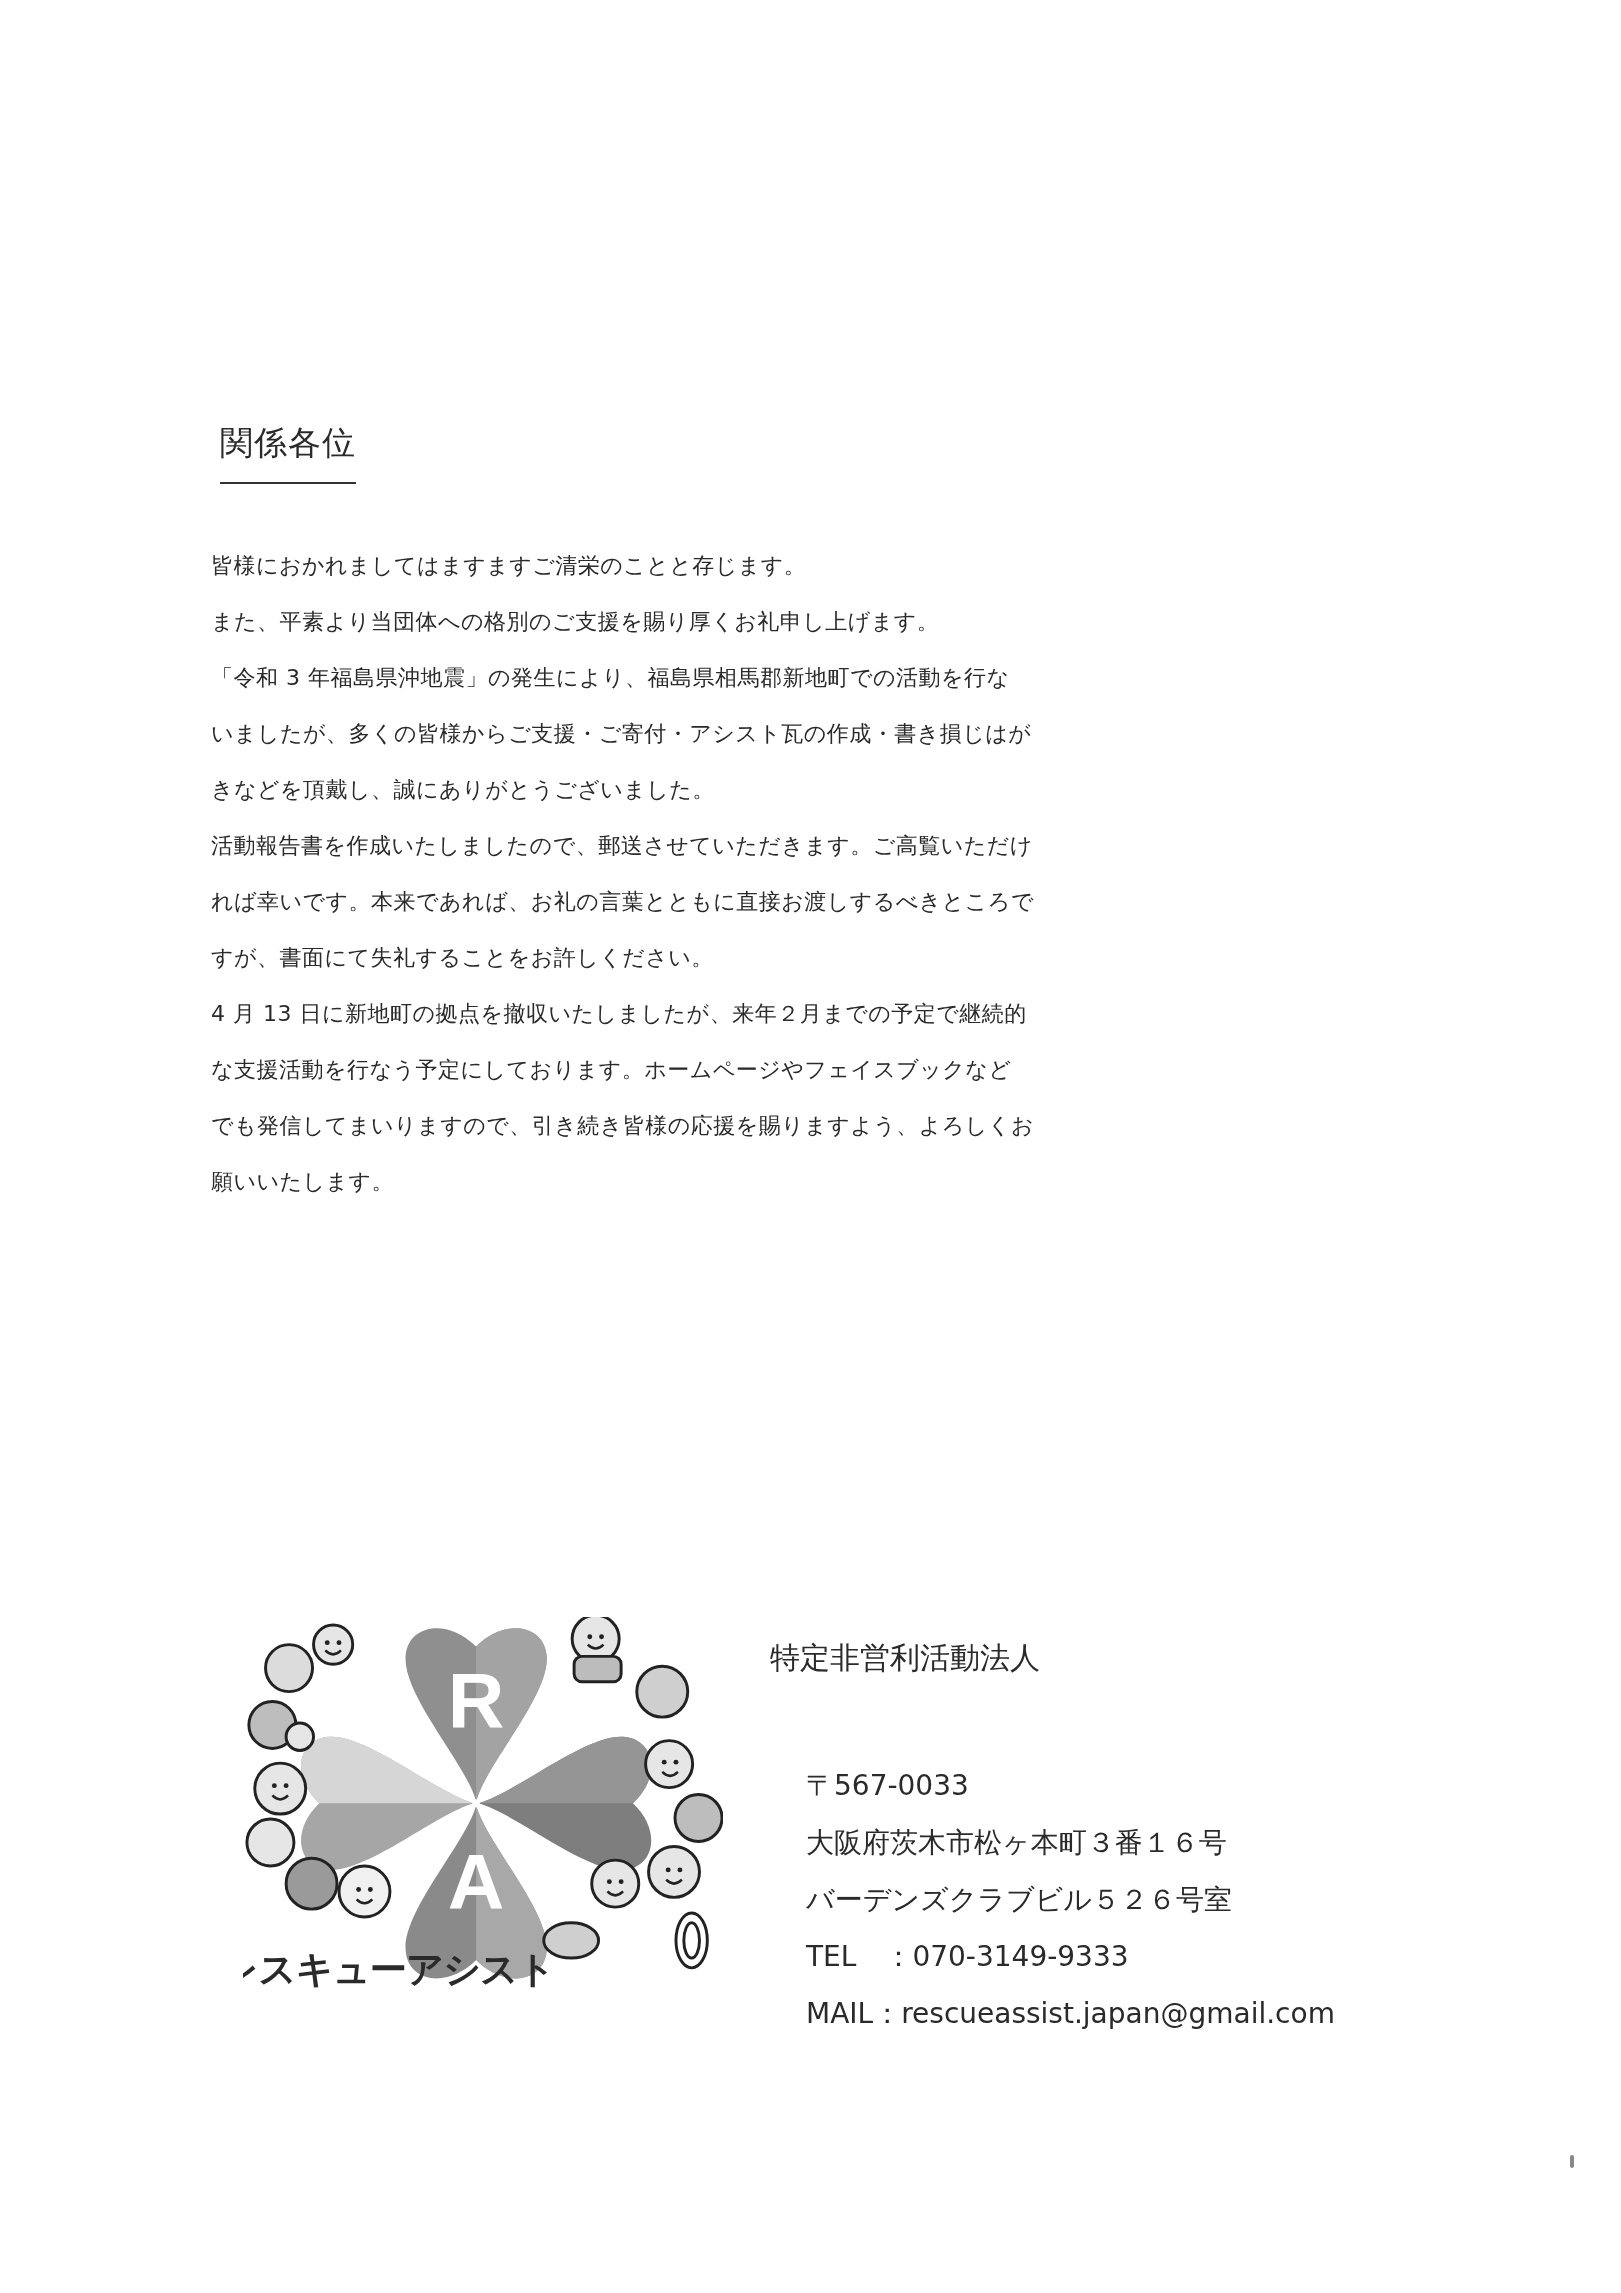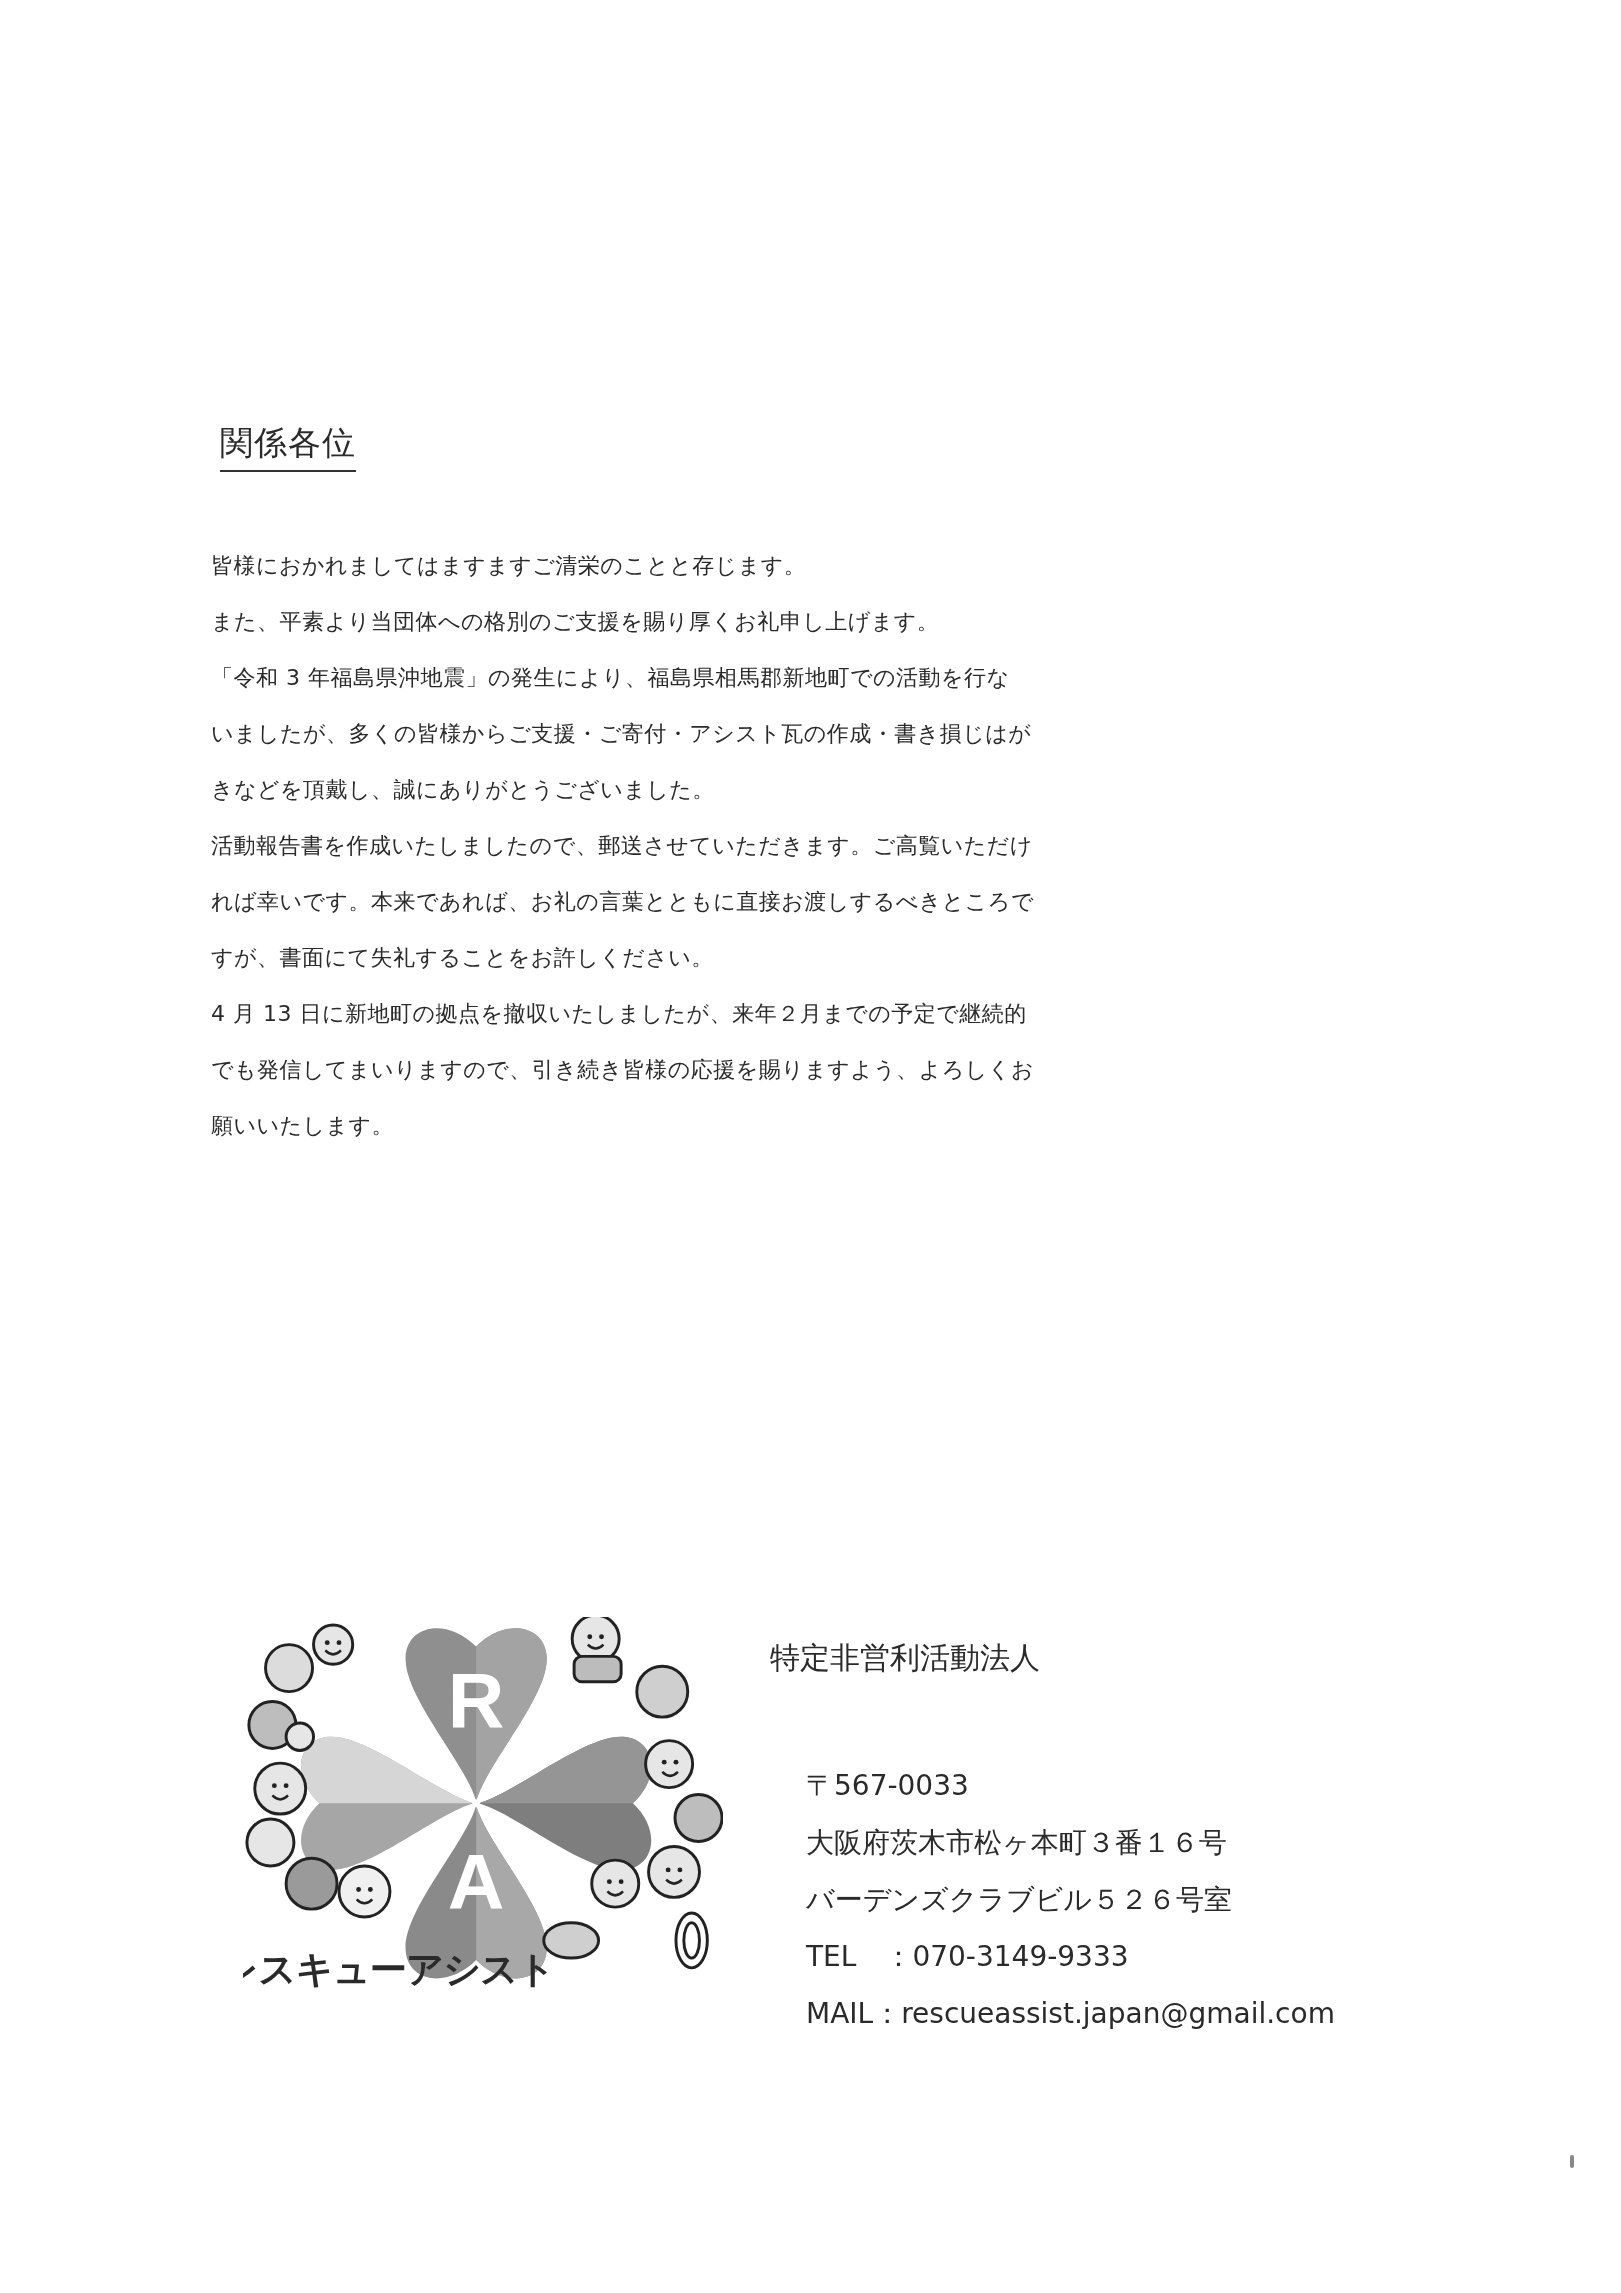--- a/index.html
+++ b/index.html
@@ -27,21 +27,21 @@
       right: 231px;
       font-size: 36px;
       letter-spacing: 1px;
       white-space: pre;
     }
     .salutation {
       position: absolute;
       left: 220px;
       top: 421px;
       font-size: 33px;
-      padding-bottom: 4px;
+      padding-bottom: 16px;
       border-bottom: 2.9px solid #333;
       letter-spacing: 1px;
     }
     .body-text {
       position: absolute;
       left: 211px;
       top: 538px;
       width: 1206px;
       font-size: 22px;
       line-height: 56px;
@@ -104,20 +104,21 @@
   <div class="body-text">
     <span class="body-line">皆様におかれましてはますますご清栄のことと存じます。</span>
     <span class="body-line">また、平素より当団体への格別のご支援を賜り厚くお礼申し上げます。</span>
     <span class="body-line">「令和 3 年福島県沖地震」の発生により、福島県相馬郡新地町での活動を行な</span>
     <span class="body-line">いましたが、多くの皆様からご支援・ご寄付・アシスト瓦の作成・書き損じはが</span>
     <span class="body-line">きなどを頂戴し、誠にありがとうございました。</span>
     <span class="body-line">活動報告書を作成いたしましたので、郵送させていただきます。ご高覧いただけ</span>
     <span class="body-line">れば幸いです。本来であれば、お礼の言葉とともに直接お渡しするべきところで</span>
     <span class="body-line">すが、書面にて失礼することをお許しください。</span>
     <span class="body-line">4 月 13 日に新地町の拠点を撤収いたしましたが、来年２月までの予定で継続的</span>
+    <span class="body-line">な支援活動を行なう予定にしております。ホームページやフェイスブックなど</span>
     <span class="body-line">でも発信してまいりますので、引き続き皆様の応援を賜りますよう、よろしくお</span>
     <span class="body-line">願いいたします。</span>
   </div>
 
   <div class="logo">
     <svg width="480" height="402" viewBox="0 0 490 410" xmlns="http://www.w3.org/2000/svg">
 
       <g transform="translate(238,190)">
 
         <path d="M0,-2 C-10,-40 -75,-110 -72,-150 C-70,-182 -30,-190 0,-160 C30,-190 70,-182 72,-150 C75,-110 10,-40 0,-2 Z" fill="#8f8f8f"></path>

